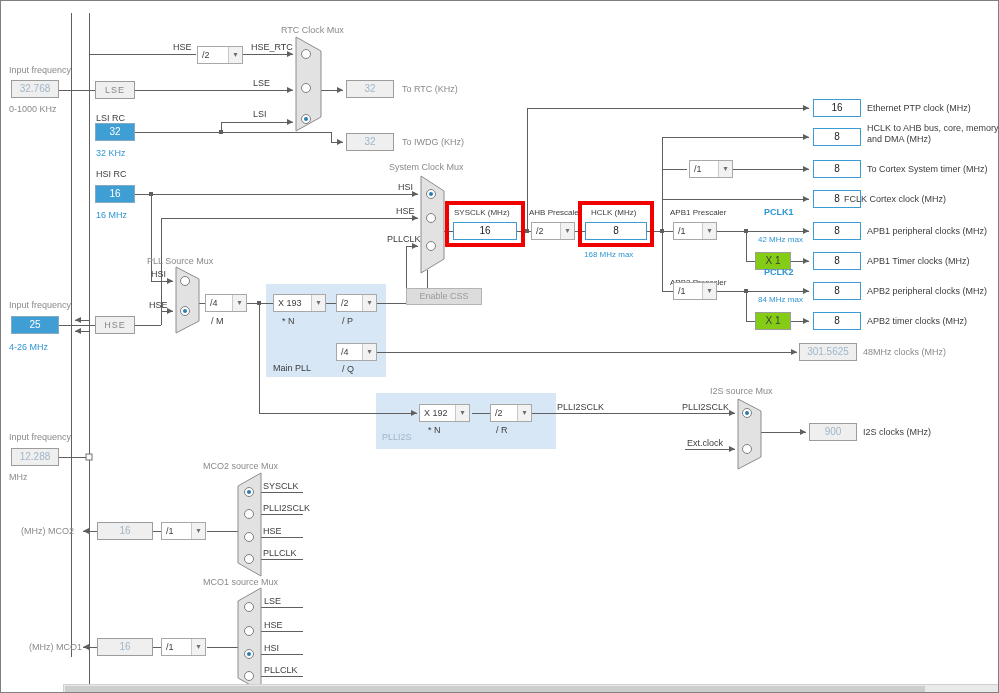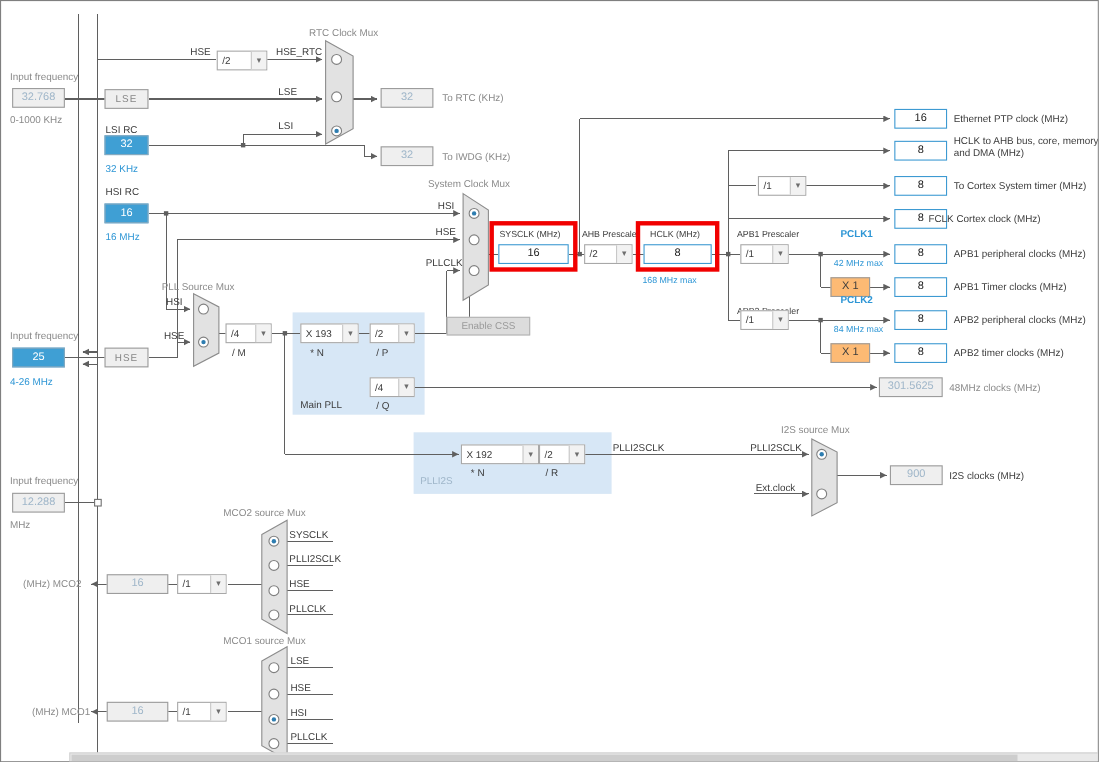--- a/index.html
+++ b/index.html
@@ -11,21 +11,21 @@
   .lbl.sm   { font-size:8px; }
   .lbl.gray { color:#8a8a8a; }
   .lbl.blue { color:#2e96d5; }
   .lbl.dis  { color:#9fb6c9; }
   .lbl.b    { font-weight:bold; }
   .lbl.wrap { white-space:normal; width:134px; line-height:11px; }
   .vbox { position:absolute; height:18px; border:1px solid #9c9c9c; background:#efefef;
           color:#9fb6c9; font-size:10px; text-align:center; line-height:16px; }
   .vbox.blue  { background:#3f9fd4; border-color:#85a9bf; color:#ffffff; }
   .vbox.edit  { background:#ffffff; border-color:#3d9ad2; color:#1c1c1c; }
-  .vbox.plain { background:#fdba74; border-color:#9c9c9c; color:#3c3c3c; }
+  .vbox.plain { background:#84cc16; border-color:#9c9c9c; color:#3c3c3c; }
   .vbox.name  { color:#868686; font-size:9px; letter-spacing:1px; }
   .combo { position:absolute; height:18px; background:#ffffff; border:1px solid #a8a8a8; display:flex; }
   .combo .cv { flex:1; font-size:9px; color:#3c3c3c; line-height:16px; padding-left:4px; overflow:hidden; }
   .combo .ch { width:14px; border-left:1px solid #c8c8c8; background:#f2f2f2; color:#6e6e6e;
                font-size:8px; line-height:16px; text-align:center; }
   .hl  { position:absolute; border:4px solid #f10000; pointer-events:none; }
   .btn { position:absolute; background:#dcdcdc; border:1px solid #b4b4b4; color:#9a9a9a;
          font-size:9px; text-align:center; line-height:15px; }
   .scrollbar { position:absolute; background:#e9e9e9; border:1px solid #d0d0d0; }
   .thumb { position:absolute; left:1px; top:1px; height:6px; width:860px; background:#cdcdcd; }
@@ -306,21 +306,21 @@
   <div class="lbl blue sm" style="left:757px;top:294px">84 MHz max</div>
   <div class="vbox edit" style="left:812px;top:281px;width:48px">8</div>
   <div class="lbl" style="left:866px;top:285px">APB2 peripheral clocks (MHz)</div>
   <div class="vbox plain" style="left:754px;top:311px;width:36px">X 1</div>
   <div class="vbox edit" style="left:812px;top:311px;width:48px">8</div>
   <div class="lbl" style="left:866px;top:315px">APB2 timer clocks (MHz)</div>
 
   <div class="vbox" style="left:798px;top:342px;width:58px">301.5625</div>
   <div class="lbl gray" style="left:862px;top:346px">48MHz clocks (MHz)</div>
 
-  <div class="combo" style="left:418px;top:403px;width:71px">
+  <div class="combo" style="left:418px;top:403px;width:51px">
     <span class="cv">X 192</span>
     <span class="ch">▾</span>
   </div>
   <div class="lbl" style="left:427px;top:424px">* N</div>
   <div class="combo" style="left:489px;top:403px;width:42px">
     <span class="cv">/2</span>
     <span class="ch">▾</span>
   </div>
   <div class="lbl" style="left:495px;top:424px">/ R</div>
   <div class="lbl dis" style="left:381px;top:431px">PLLI2S</div>

